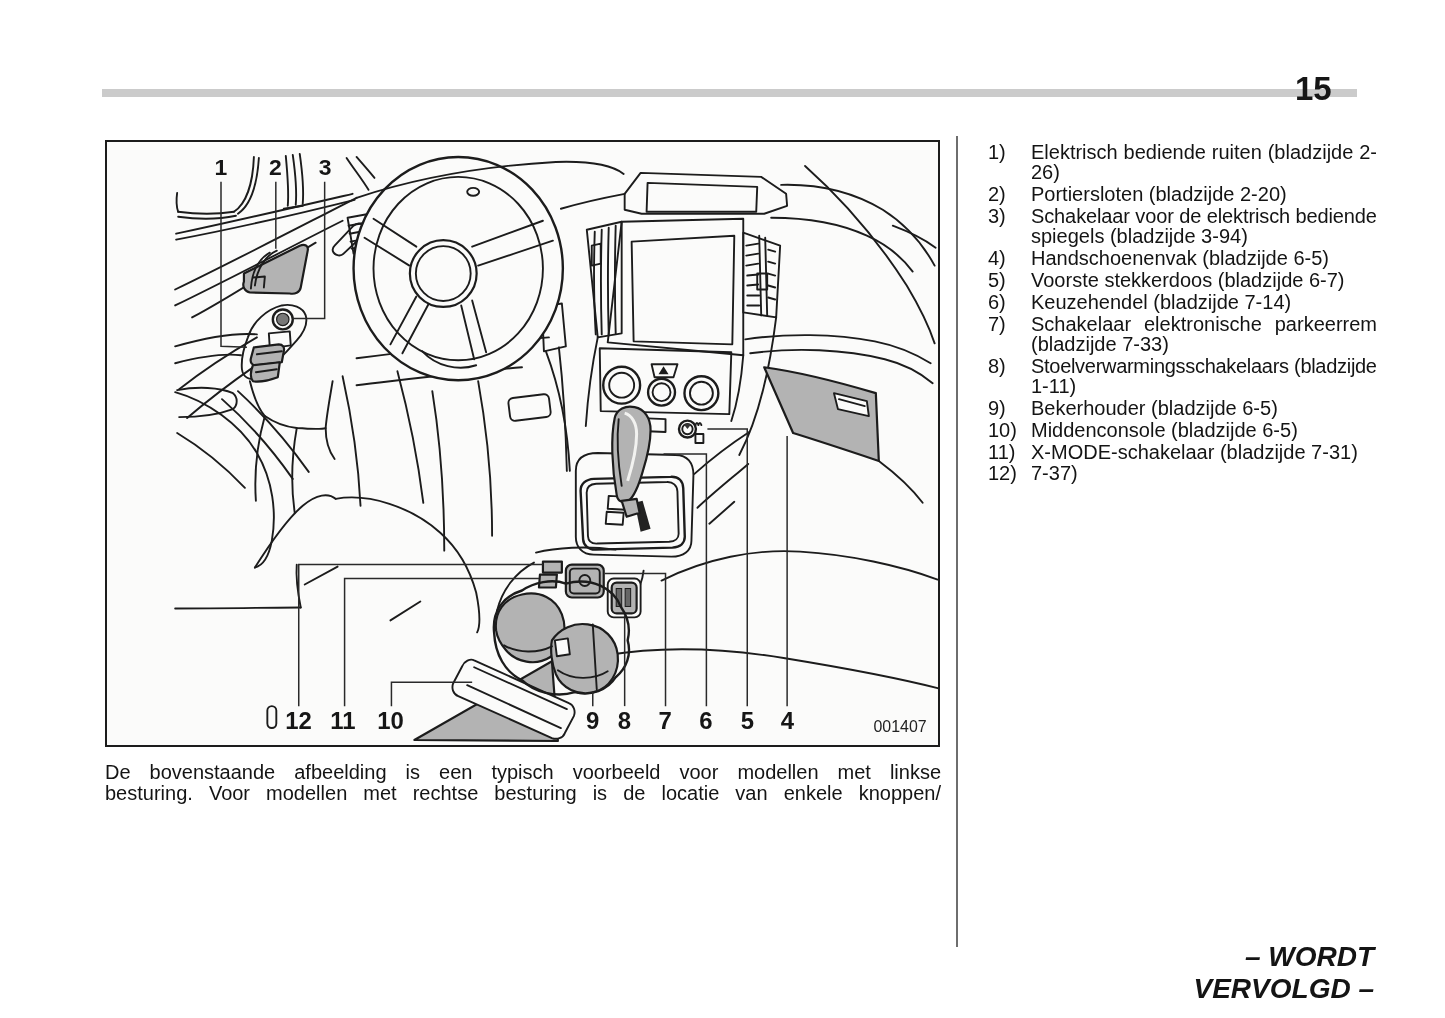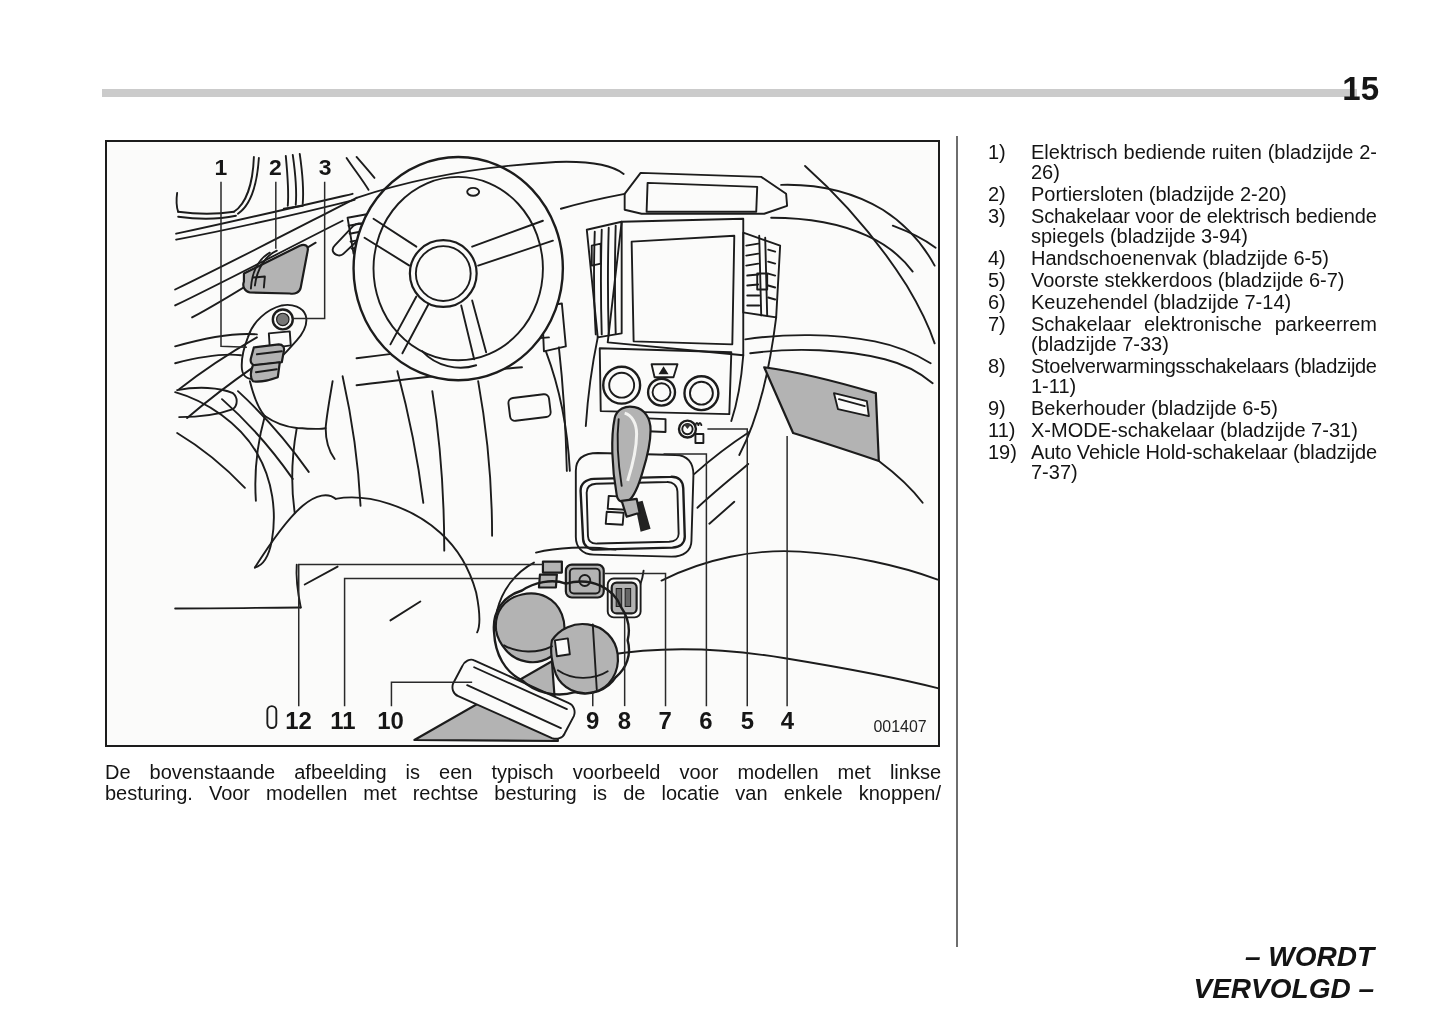--- a/index.html
+++ b/index.html
@@ -1,19 +1,19 @@
 <!DOCTYPE html>
 <html><head>
 <meta charset="utf-8">
 <style>
 html,body{margin:0;padding:0;background:#fff;width:1445px;height:1018px;overflow:hidden;
 font-family:"Liberation Sans",sans-serif;color:#111;}
 .abs{position:absolute;}
 #topbar{left:102px;top:89px;width:1255px;height:8px;background:#cbcbcb;}
-#pgnum{left:1295px;top:70px;width:84px;font-size:33px;font-weight:bold;text-align:right;color:#161616;}
+#pgnum{left:1295px;top:70px;width:84px;font-size:33px;font-weight:bold;text-align:left;color:#161616;}
 #frame{left:105px;top:140px;width:831px;height:603px;border:2px solid #1c1c1c;background:#fbfbfa;}
 #para{left:105px;top:762px;width:836px;font-size:20px;line-height:21.4px;color:#141414;}
 .jl{white-space:nowrap;}
 .ll{text-align:left;}
 #divider{left:956px;top:136px;width:2px;height:811px;background:#6e6e6e;}
 #list{left:988px;top:142px;width:389px;color:#141414;font-size:20px;}
 .li{display:flex;margin-bottom:1.4px;line-height:20.4px;}
 .ln{width:43px;flex:none;text-align:left;}
 .lt{width:346px;flex:none;}
 #cont{left:1103px;top:941px;width:271px;font-size:28px;font-weight:bold;font-style:italic;text-align:right;color:#141414;}
@@ -311,26 +311,31 @@
         <div class="ll">1-11)</div>
       </div>
     </div>
 <div class="li">
       <div class="ln">9)</div>
       <div class="lt">
         <div class="ll">Bekerhouder (bladzijde 6-5)</div>
       </div>
     </div>
 <div class="li">
+      <div class="ln">10)</div>
+      <div class="lt">
+        <div class="ll">Middenconsole (bladzijde 6-5)</div>
+      </div>
+    </div>
+<div class="li">
       <div class="ln">11)</div>
       <div class="lt">
         <div class="ll">X-MODE-schakelaar (bladzijde 7-31)</div>
       </div>
     </div>
 <div class="li">
-      <div class="ln">19)</div>
-      <div class="lt">
-        <div class="jl" style="letter-spacing:-0.169px">Auto Vehicle Hold-schakelaar (bladzijde</div>
+      <div class="ln">12)</div>
+      <div class="lt">
         <div class="ll">7-37)</div>
       </div>
     </div>
 </div>
 <div class="abs" id="cont">– WORDT VERVOLGD –</div>
 
 </body></html>

